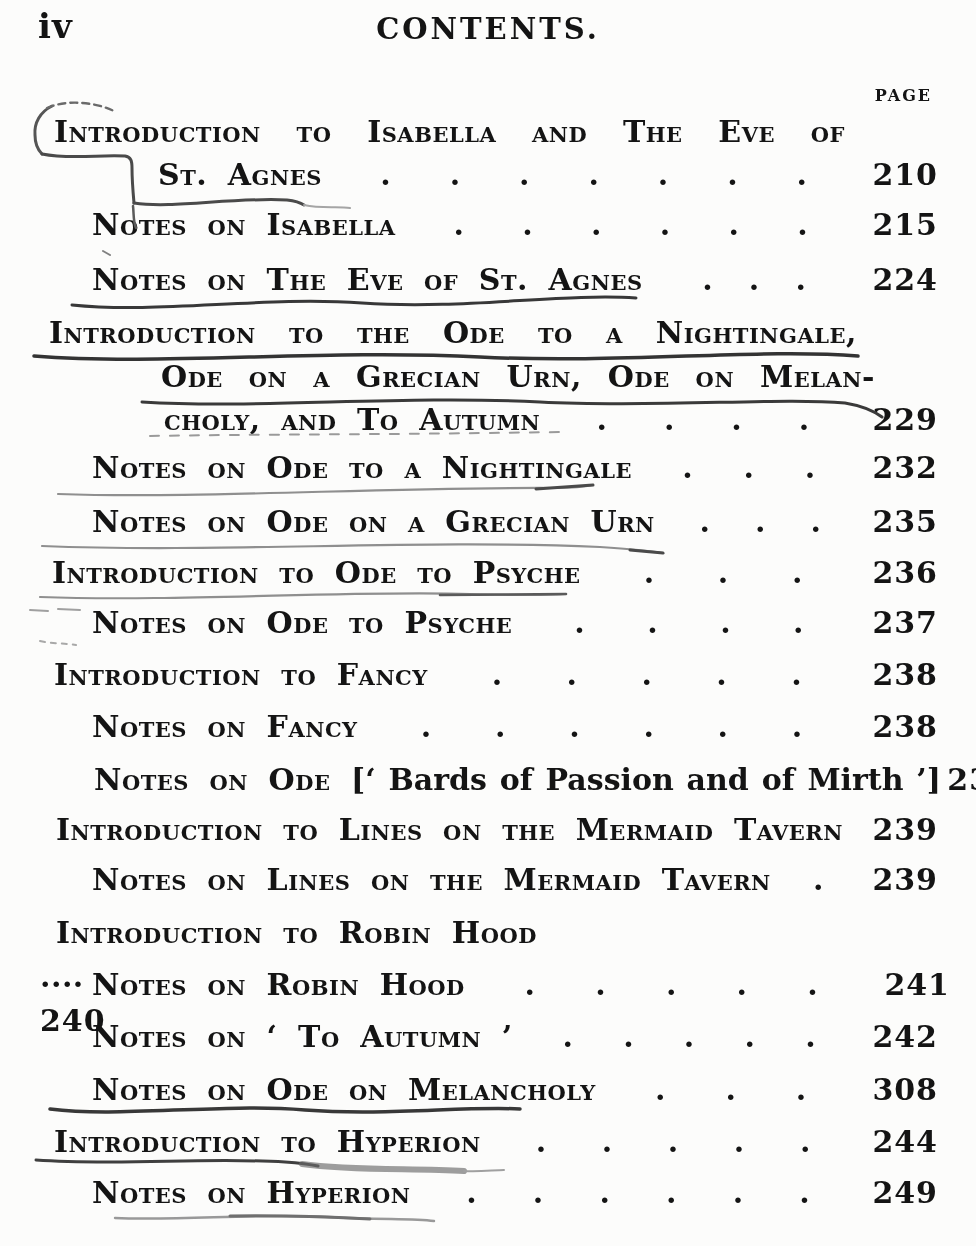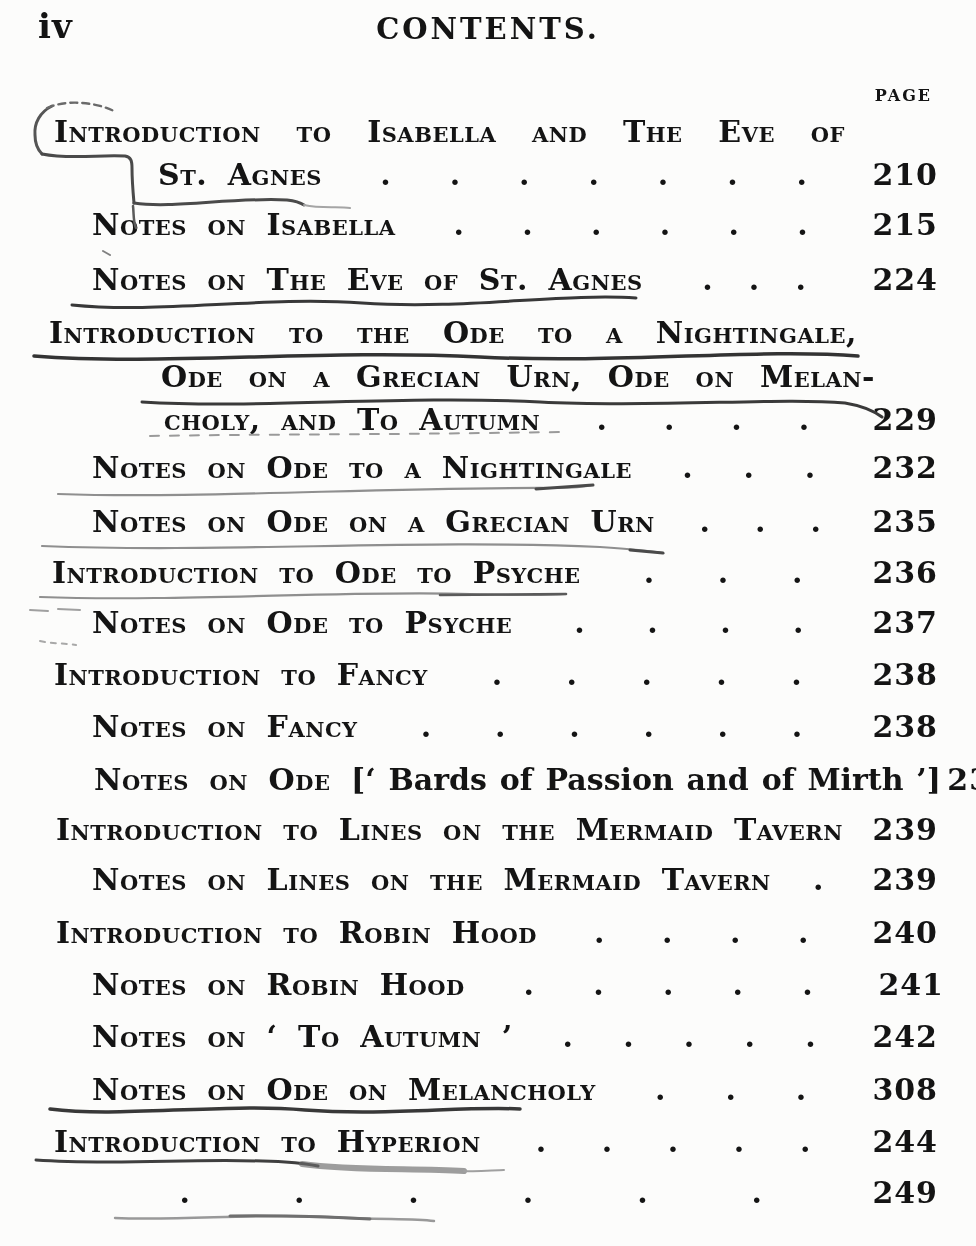--- a/index.html
+++ b/index.html
@@ -208,31 +208,31 @@
         <span class="leader"></span>
         <span class="pagenum">239</span>
       </div>
       <div class="toc-row" style="top: 858px; left: 76px; right: 38px;">
         <span class="title">Notes on Lines on the Mermaid Tavern</span>
         <span class="leader">
           <span class="dot">.</span>
         </span>
         <span class="pagenum">239</span>
       </div>
-      <div class="toc-row" style="top: 911px; left: 40px; right: 38px;">
+      <div class="toc-row" style="top: 911px; left: 40px; right: 38px; flex-direction: column;">
         <span class="title">Introduction to Robin Hood</span>
         <span class="leader">
           <span class="dot">.</span>
           <span class="dot">.</span>
           <span class="dot">.</span>
           <span class="dot">.</span>
         </span>
         <span class="pagenum">240</span>
       </div>
-      <div class="toc-row" style="top: 963px; left: 76px; right: 32px;">
+      <div class="toc-row" style="top: 963px; left: 76px; right: 26px;">
         <span class="title">Notes on Robin Hood</span>
         <span class="leader">
           <span class="dot">.</span>
           <span class="dot">.</span>
           <span class="dot">.</span>
           <span class="dot">.</span>
           <span class="dot">.</span>
         </span>
         <span class="pagenum">241</span>
       </div>
@@ -261,20 +261,21 @@
         <span class="leader">
           <span class="dot">.</span>
           <span class="dot">.</span>
           <span class="dot">.</span>
           <span class="dot">.</span>
           <span class="dot">.</span>
         </span>
         <span class="pagenum">244</span>
       </div>
       <div class="toc-row" style="top: 1171px; left: 76px; right: 38px;">
+        <span class="title">Notes on Hyperion</span>
         <span class="leader">
           <span class="dot">.</span>
           <span class="dot">.</span>
           <span class="dot">.</span>
           <span class="dot">.</span>
           <span class="dot">.</span>
           <span class="dot">.</span>
         </span>
         <span class="pagenum">249</span>
       </div>

